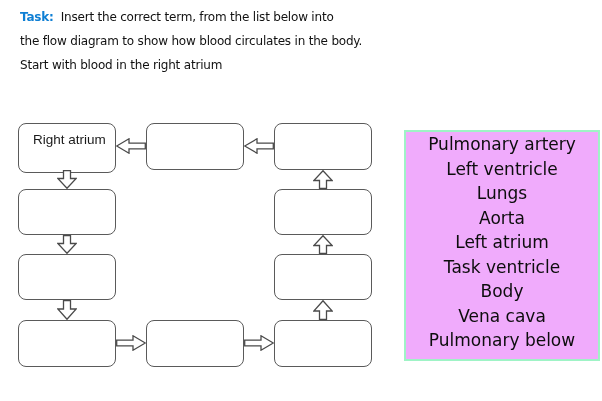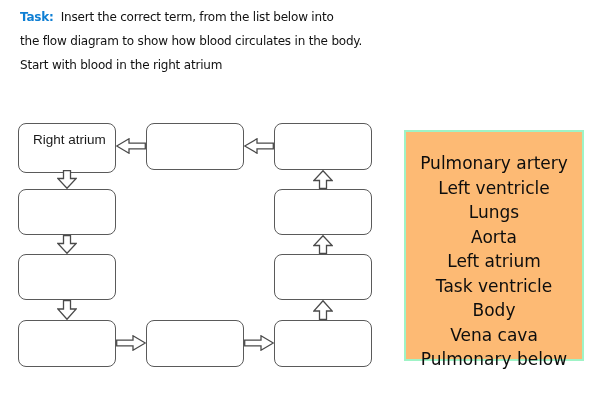--- a/index.html
+++ b/index.html
@@ -62,27 +62,27 @@
     stroke: #4a4a4a;
     stroke-width: 1.3;
     stroke-linejoin: miter;
   }
 
   
   .term-list {
     position: absolute;
     left: 404px;
     top: 130px;
-    width: 180px;
+    width: 196px;
     height: 231px;
     box-sizing: border-box;
-    background: #fdba74;
+    background: #f0abfc;
     border: 2px solid #9ff3c6;
     text-align: center;
-    padding-top: 19px;
+    padding-top: 0;
   }
   .term-list .term {
     font-size: 17px;
     line-height: 24.5px;
     color: #0d0d0d;
     white-space: nowrap;
   }
 </style>
 </head>
 <body>

